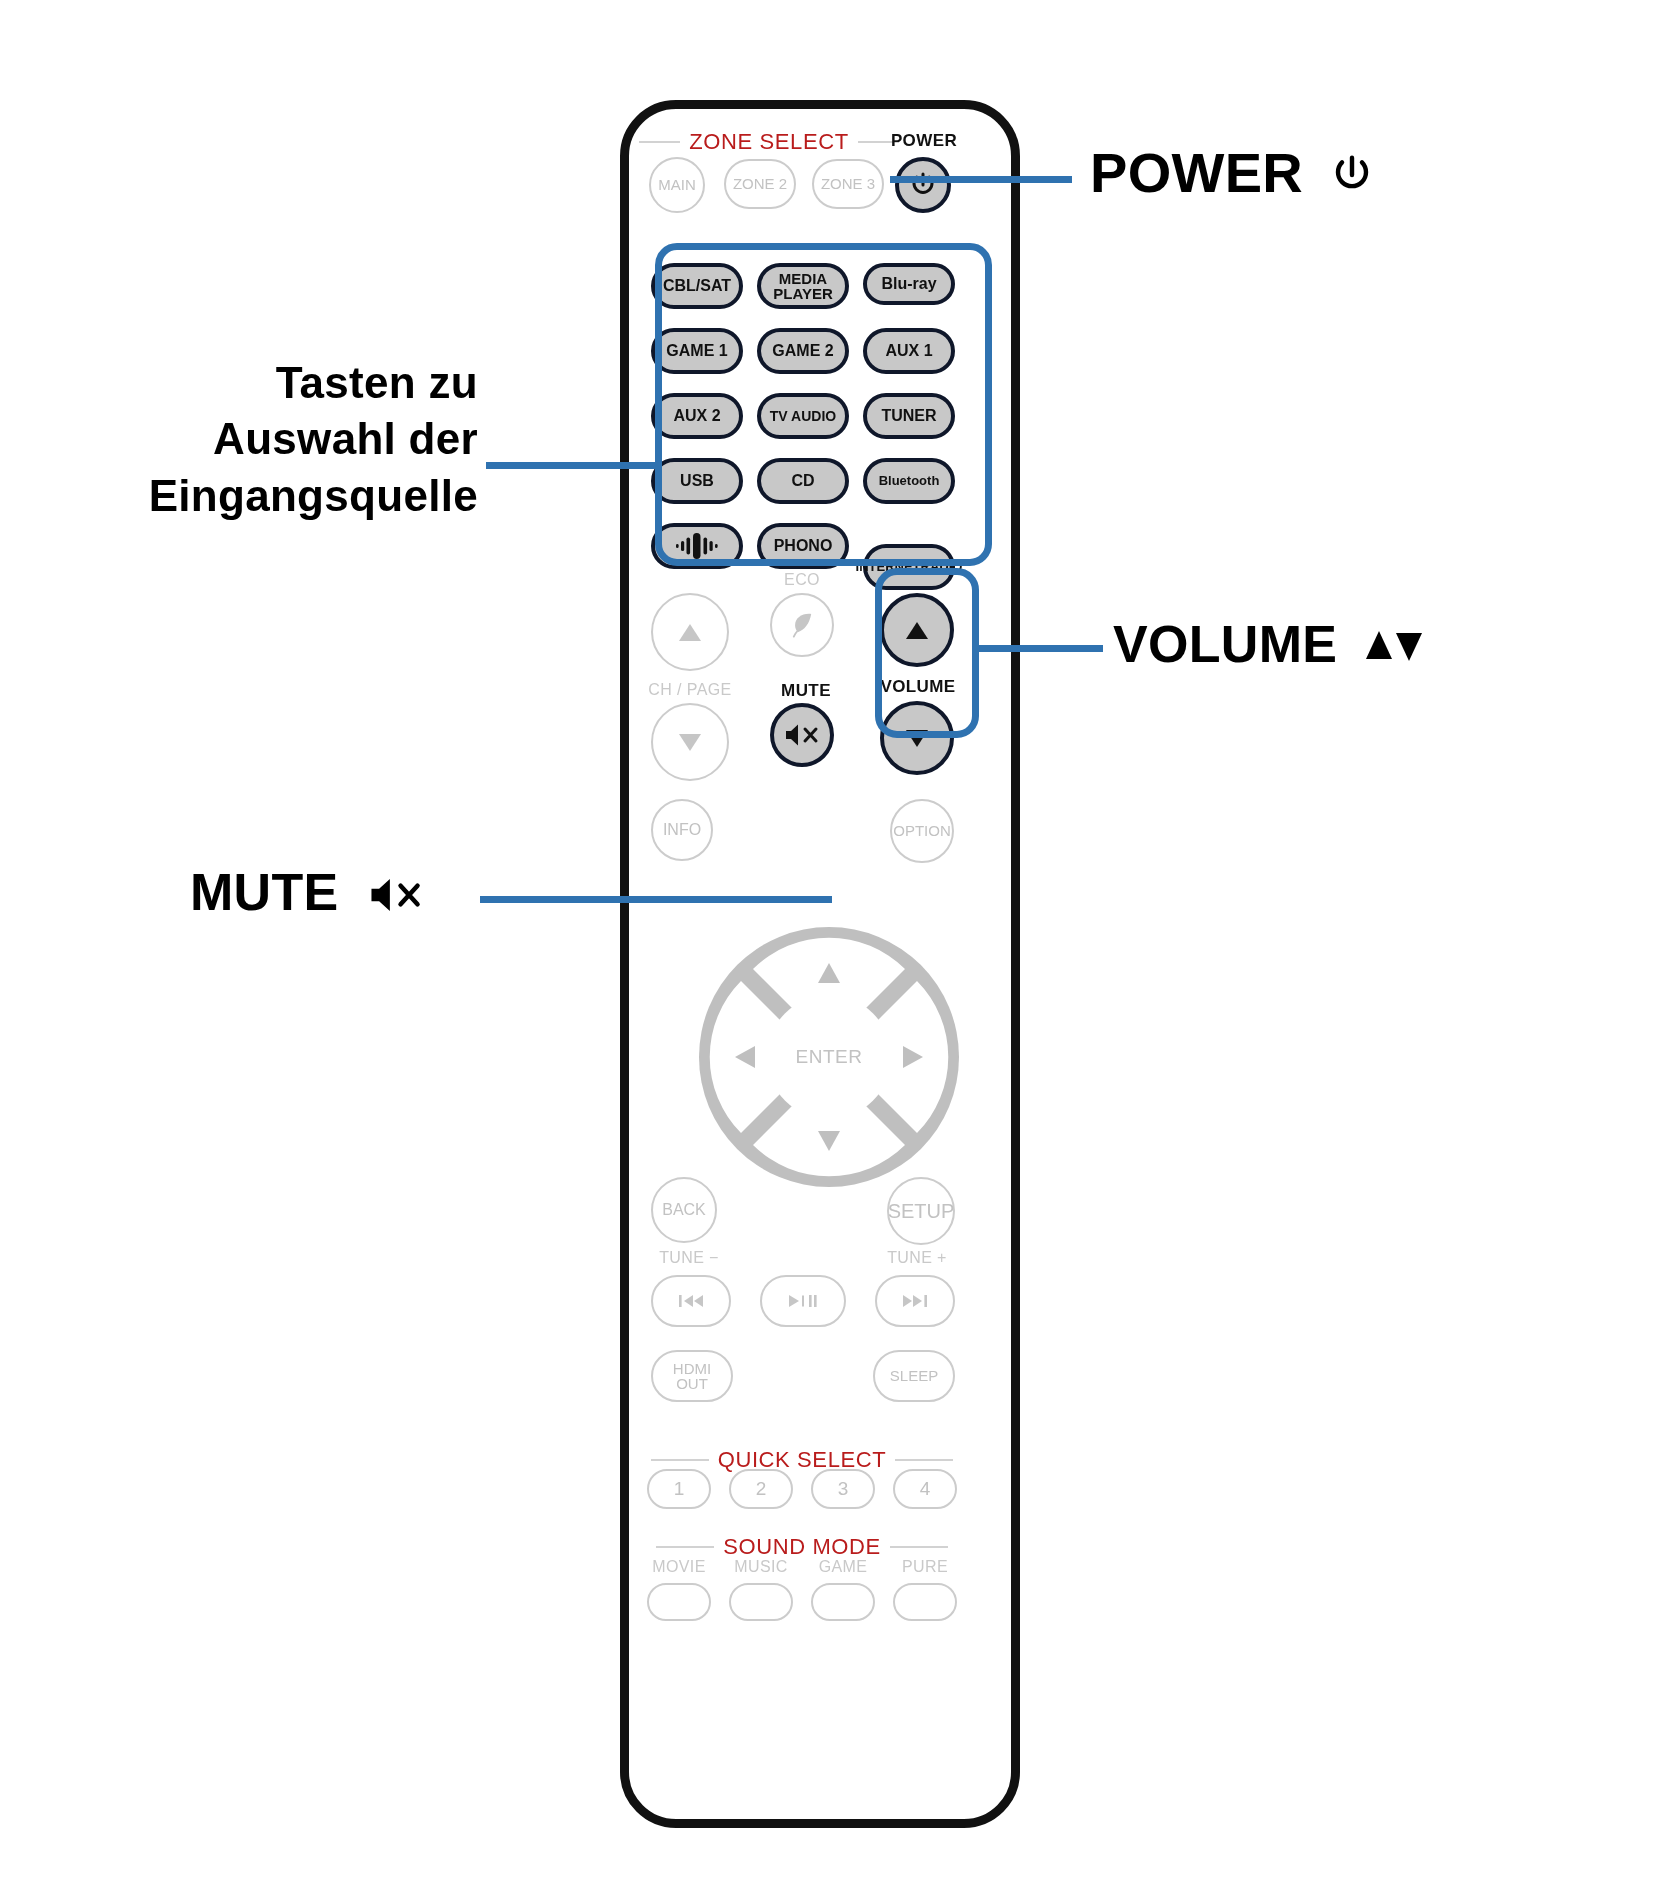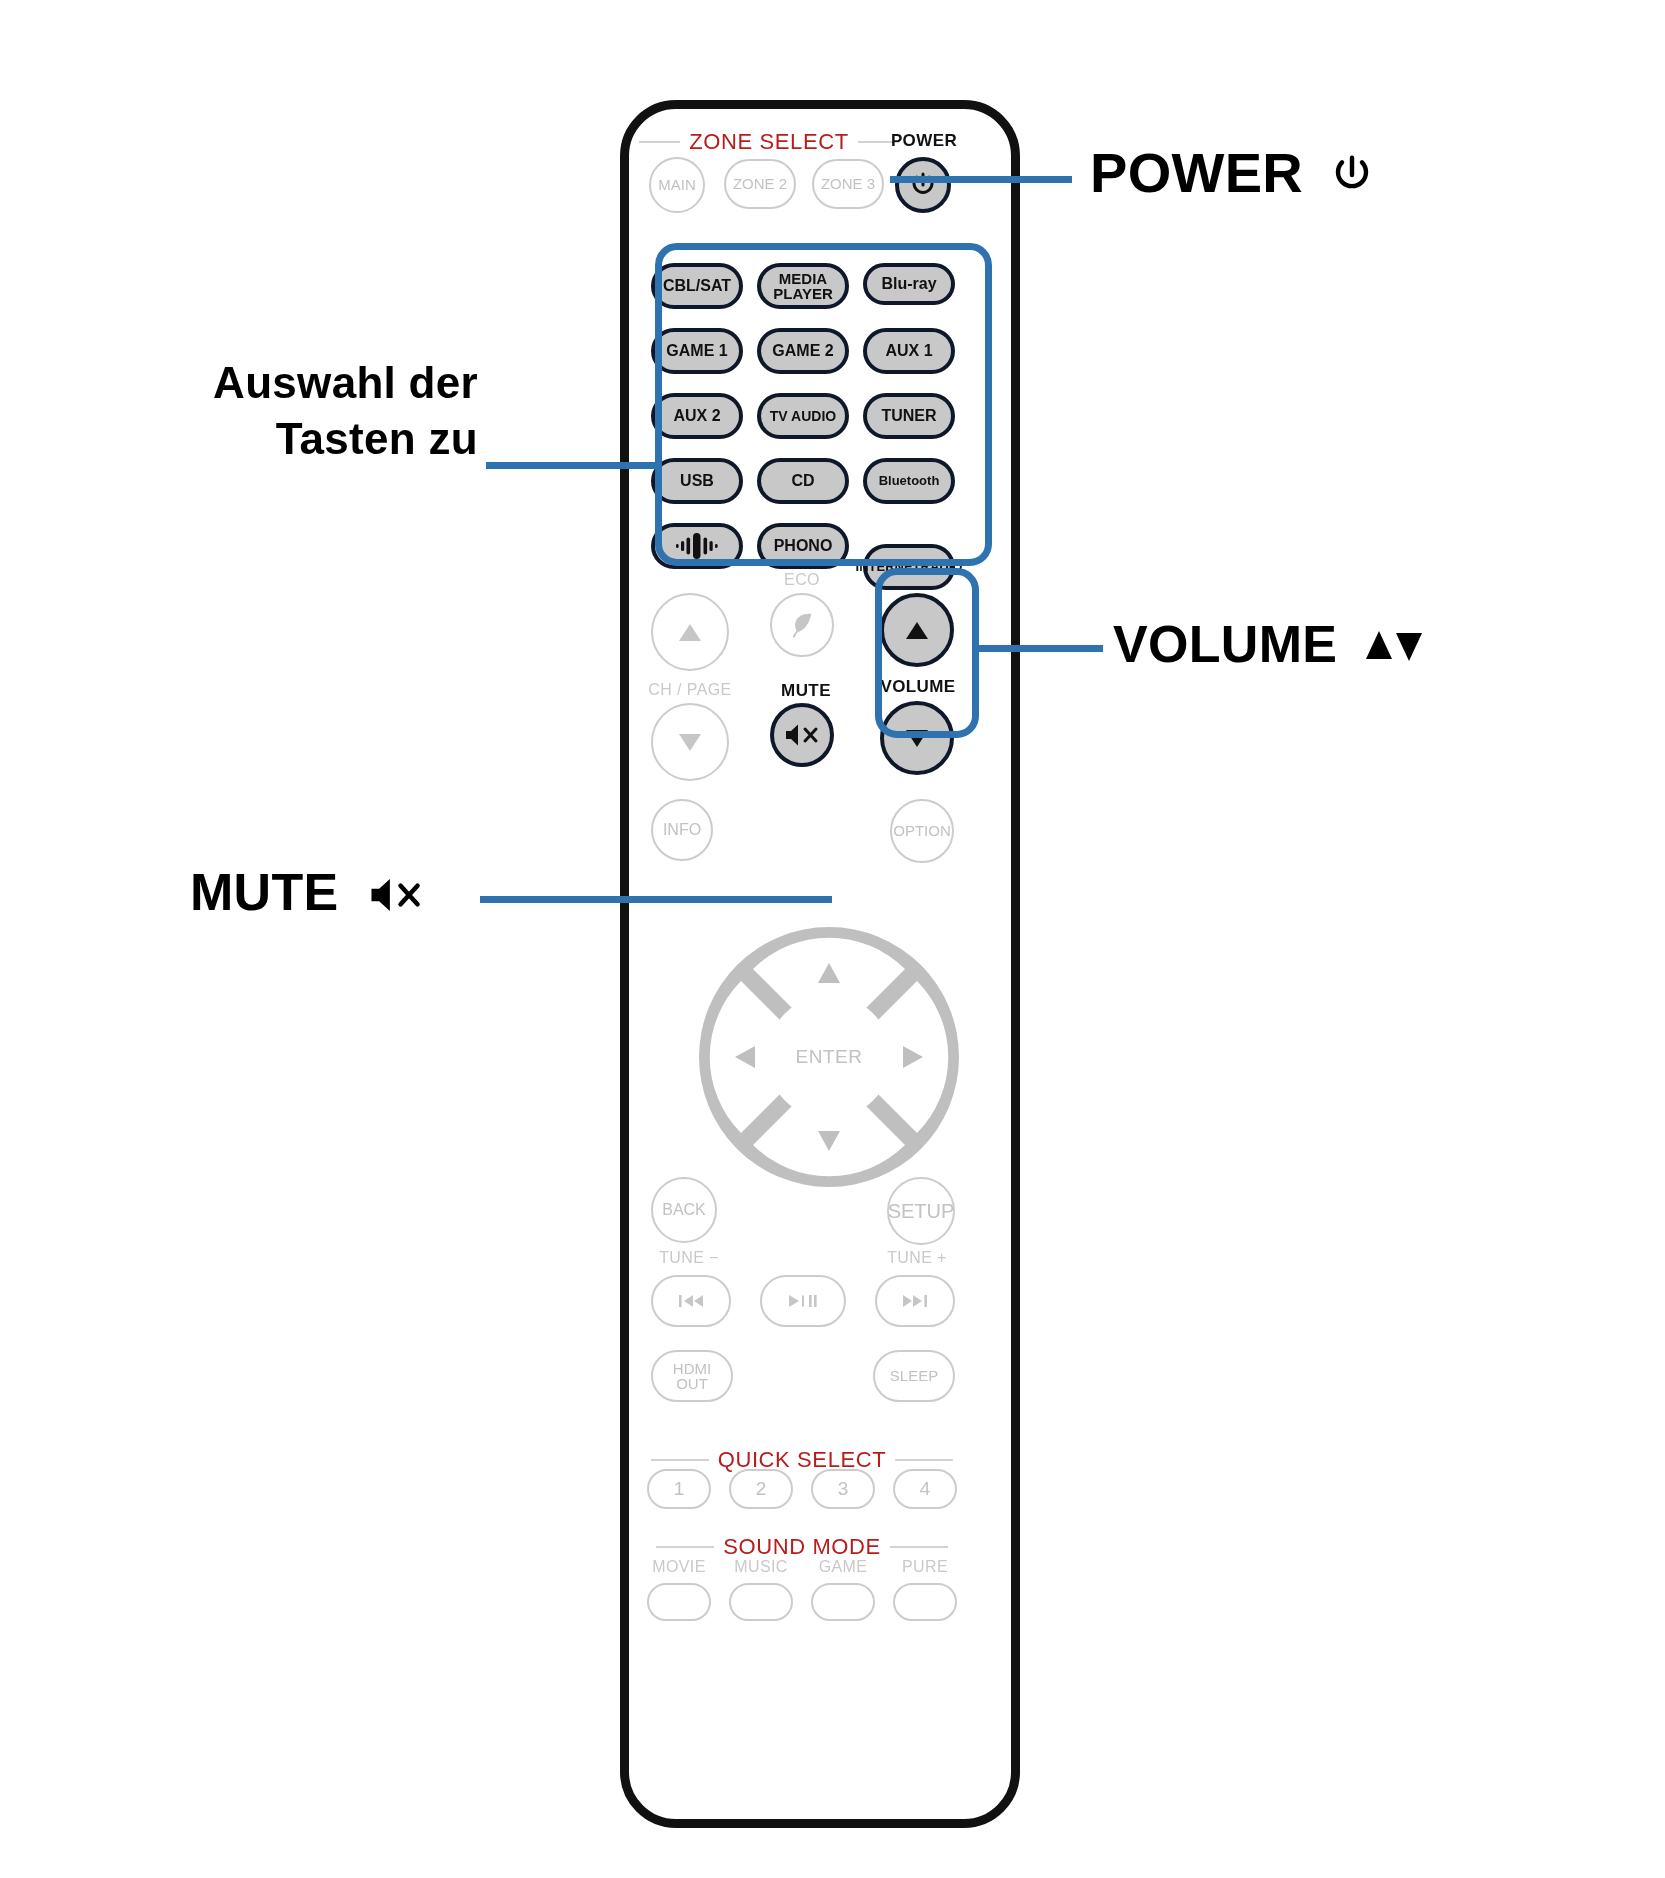--- a/index.html
+++ b/index.html
@@ -369,22 +369,23 @@
 <div class="callout-text" style="left:1090px; top:140px; font-size:56px;">
   <span>POWER</span>
   <svg width="46" height="46" viewBox="0 0 24 24" style="vertical-align:-6px; margin-left:10px;">
     <path d="M12 3.0 V12" stroke="#000" stroke-width="2.3" stroke-linecap="round" fill="none"></path>
     <path d="M6.8 5.4 A7.3 7.3 0 1 0 17.2 5.4" stroke="#000" stroke-width="2.3" stroke-linecap="round" fill="none"></path>
   </svg>
 </div>
 
 <div class="leader leader-h" style="left:486px; top:462px; width:174px;"></div>
 <div class="callout-text" style="left:118px; top:355px; width:360px; text-align:right; font-size:44px; line-height:1.28; white-space:normal;">
+  <div>Tasten zu</div>
   <div>Auswahl der</div>
-  <div>Tasten zu</div>
+  <div>Eingangsquelle</div>
 </div>
 
 <div class="leader leader-h" style="left:975px; top:645px; width:128px;"></div>
 <div class="callout-text" style="left:1113px; top:614px; font-size:52px;">
   <span>VOLUME</span>
   <span style="margin-left:12px; letter-spacing:-2px;">
     <svg width="60" height="42" viewBox="0 0 60 42" style="vertical-align:-5px;">
       <polygon points="15,6 28,34 2,34" fill="#000"></polygon>
       <polygon points="45,36 32,8 58,8" fill="#000"></polygon>
     </svg>

